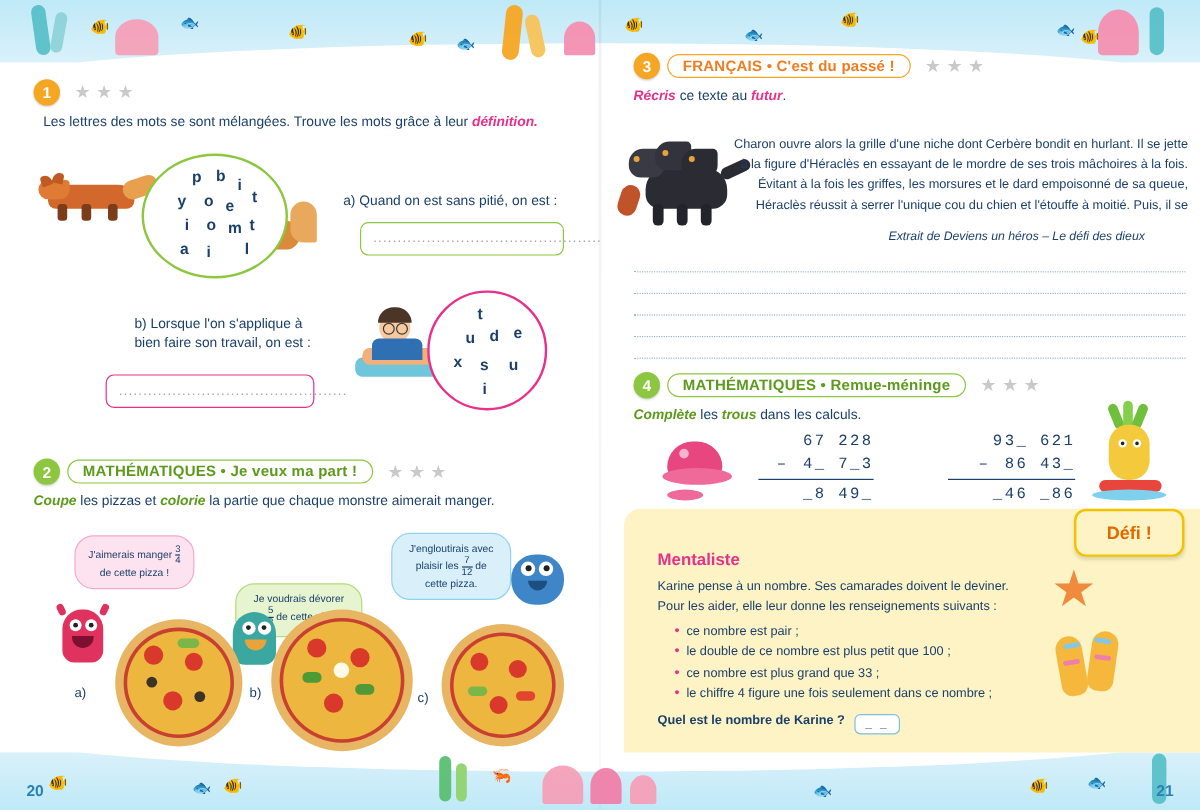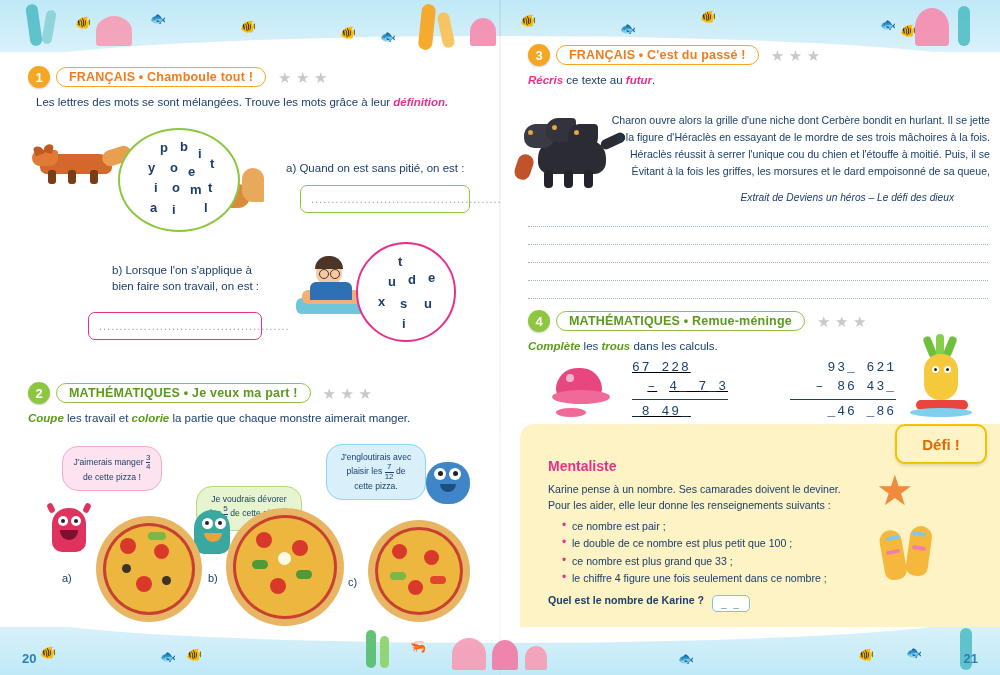--- a/index.html
+++ b/index.html
@@ -176,21 +176,20 @@
   <div class="fish" style="left:160px;top:650px;">🐟</div>
   <div class="fish" style="left:186px;top:648px;">🐠</div>
   <div class="fish" style="left:410px;top:640px;">🦐</div>
   <div class="fish" style="left:678px;top:652px;">🐟</div>
   <div class="fish" style="left:858px;top:648px;">🐠</div>
   <div class="fish" style="left:906px;top:646px;">🐟</div>
 
   <div class="ex" style="left:28px;top:66px;width:450px;">
     <div class="ex-head">
       <div class="num-badge num-orange">1</div>
-      <div class="title-pill pill-orange">FRANÇAIS • Chamboule tout !</div>
       <div class="stars">
         <span class="star">★</span>
         <span class="star">★</span>
         <span class="star">★</span>
       </div>
     </div>
     <div class="instr" style="margin-left:8px;">
       <span>Les lettres des mots se sont mélangées. Trouve les mots grâce à leur </span><i class="pink">définition.</i>
     </div>
   </div>
@@ -265,21 +264,21 @@
     <div class="ex-head">
       <div class="num-badge num-green">2</div>
       <div class="title-pill pill-green">MATHÉMATIQUES • Je veux ma part !</div>
       <div class="stars">
         <span class="star">★</span>
         <span class="star">★</span>
         <span class="star">★</span>
       </div>
     </div>
     <div class="instr">
-      <i class="greenT">Coupe</i><span> les travail et </span><i class="greenT">colorie</i><span> la partie que chaque monstre aimerait manger.</span>
+      <i class="greenT">Coupe</i><span> les pizzas et </span><i class="greenT">colorie</i><span> la partie que chaque monstre aimerait manger.</span>
     </div>
   </div>
 
   <div class="bubble bub-pink" style="left:62px;top:446px;width:80px;">
     <span>J'aimerais manger</span>
     <span class="frac">
       <span>3</span>
       <span class="den">4</span>
     </span>
     <span>de cette pizza !</span>
@@ -391,22 +390,22 @@
     <div style="position:absolute;left:28px;top:64px;width:9px;height:18px;background:#23232b;border-radius:4px;"></div>
     <div style="position:absolute;left:48px;top:64px;width:9px;height:18px;background:#23232b;border-radius:4px;"></div>
     <div style="position:absolute;left:68px;top:64px;width:9px;height:18px;background:#23232b;border-radius:4px;"></div>
     <div style="position:absolute;left:84px;top:30px;width:26px;height:10px;background:#2b2b33;border-radius:6px;transform:rotate(-25deg);"></div>
     <div style="position:absolute;left:0px;top:48px;width:16px;height:26px;background:#c0532a;border-radius:8px;transform:rotate(18deg);"></div>
   </div>
 
   <div style="position:absolute;left:560px;top:112px;width:430px;text-align:right;font-size:10.6px;color:#1b3f6b;line-height:1.62;">
     <div>Charon ouvre alors la grille d'une niche dont Cerbère bondit en hurlant. Il se jette</div>
     <div>à la figure d'Héraclès en essayant de le mordre de ses trois mâchoires à la fois.</div>
+    <div>Évitant à la fois les griffes, les morsures et le dard empoisonné de sa queue,</div>
     <div>Héraclès réussit à serrer l'unique cou du chien et l'étouffe à moitié. Puis, il se</div>
-    <div>Évitant à la fois les griffes, les morsures et le dard empoisonné de sa queue,</div>
     <div style="margin-top:9px;font-style:italic;font-size:10.2px;padding-right:36px;">Extrait de Deviens un héros – Le défi des dieux</div>
   </div>
 
   <div class="lines" style="left:528px;top:209px;width:460px;">
     <div class="line"></div>
     <div class="line"></div>
     <div class="line"></div>
     <div class="line"></div>
     <div class="line"></div>
   </div>
@@ -426,21 +425,21 @@
     </div>
   </div>
 
   <div class="ill" style="left:552px;top:364px;width:62px;height:54px;">
     <div style="position:absolute;left:4px;top:4px;width:46px;height:30px;background:#e8467e;border-radius:24px 24px 10px 10px;"></div>
     <div style="position:absolute;left:0px;top:26px;width:58px;height:14px;background:#f06a99;border-radius:50%;"></div>
     <div style="position:absolute;left:14px;top:10px;width:8px;height:8px;background:#fff;border-radius:50%;opacity:.6;"></div>
     <div style="position:absolute;left:4px;top:44px;width:30px;height:9px;background:#f06a99;border-radius:50%;"></div>
   </div>
 
-  <div style="position:absolute;left:632px;top:360px;width:96px;text-align:left;text-decoration:underline;">
+  <div style="position:absolute;left:632px;top:360px;width:96px;text-align:right;">
     <div class="calc">67 228</div>
     <div class="calc" style="display:flex;justify-content:flex-end;gap:12px;margin-top:4px;">
       <span>–</span>
       <span>4_ 7_3</span>
     </div>
     <div class="calc calc-underline" style="height:3px;margin-top:2px;"></div>
     <div class="calc" style="margin-top:4px;">_8 49_</div>
   </div>
 
   <div style="position:absolute;left:790px;top:360px;width:106px;text-align:right;">

